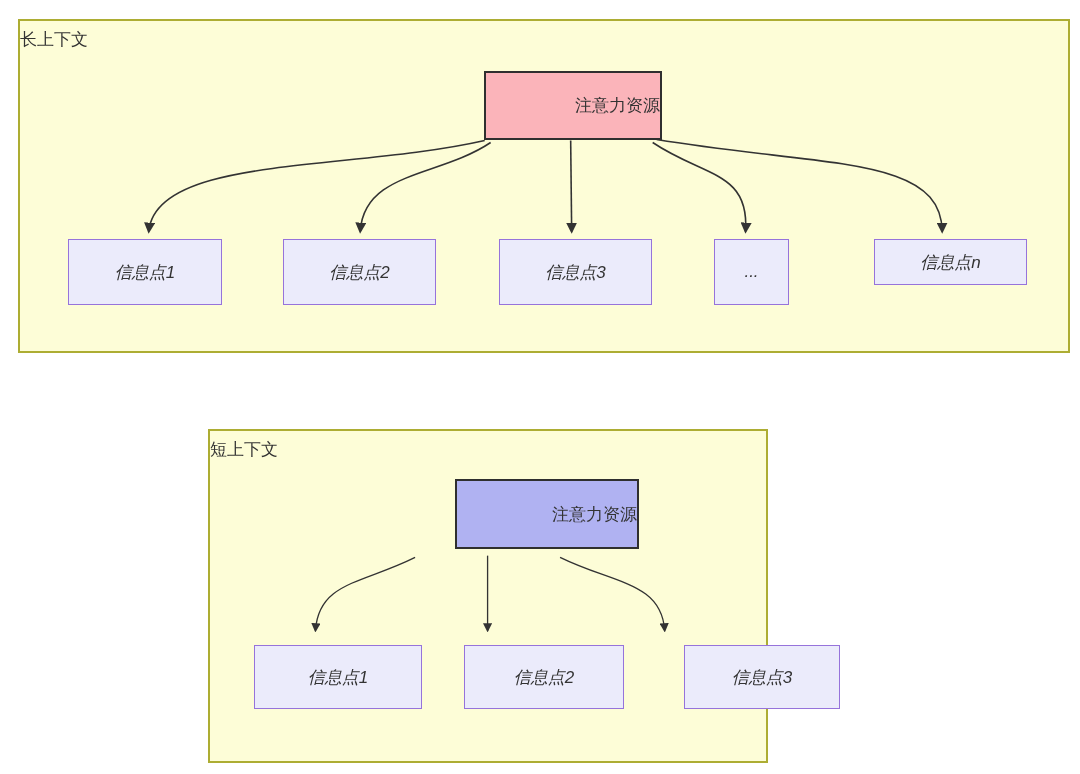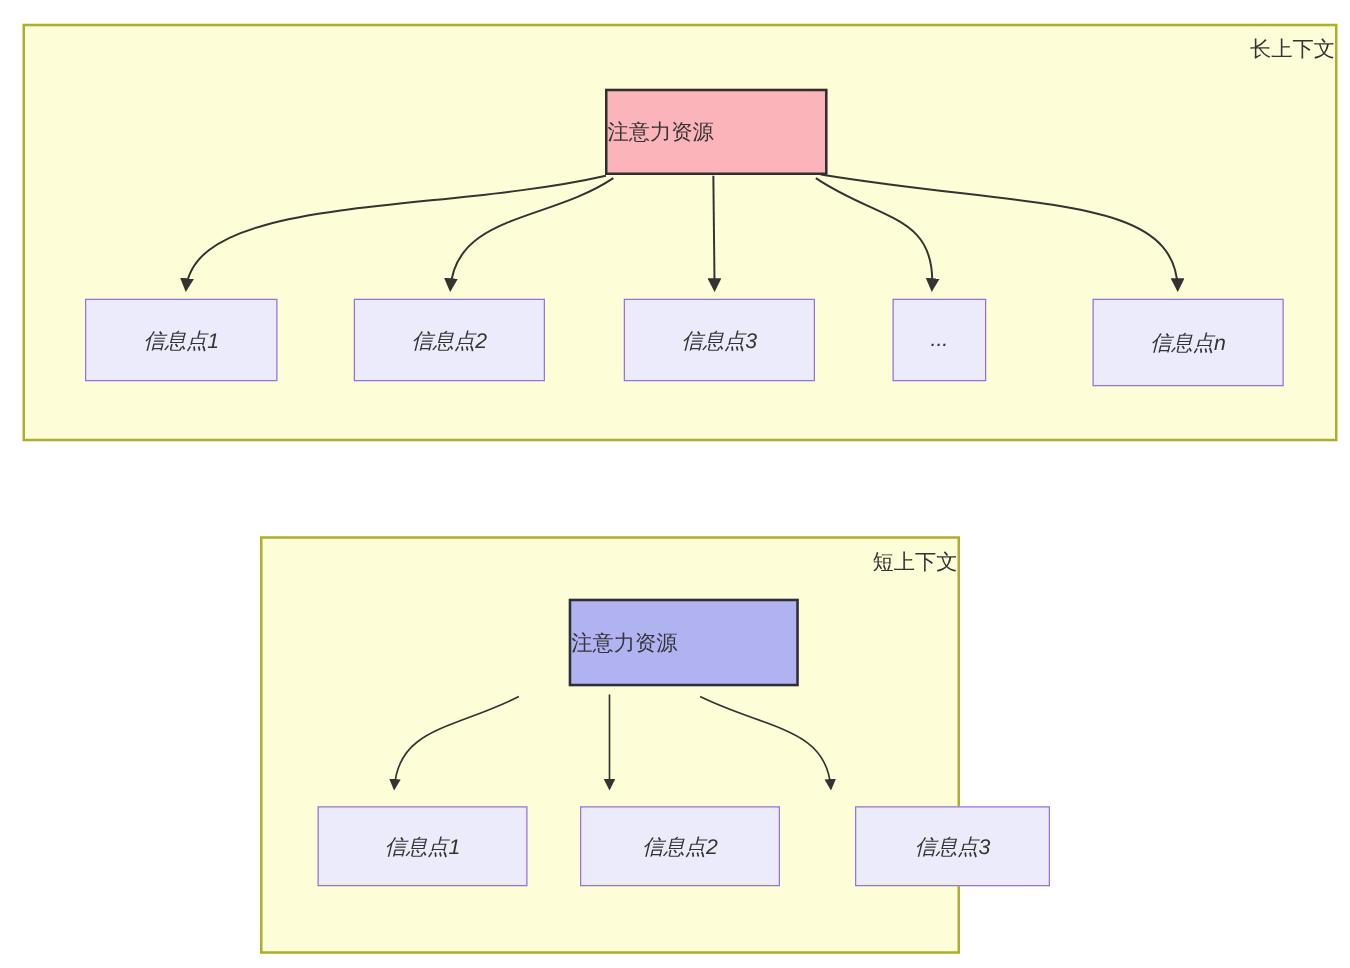--- a/index.html
+++ b/index.html
@@ -21,27 +21,27 @@
     color:var(--text);
   }
   .canvas{position:absolute;left:0;top:0;width:1080px;height:774px;}
   .panel{
     position:absolute;
     background:var(--panel-bg);
     border:2px solid var(--panel-border);
   }
   .panel-title{
     position:absolute;left:0;right:0;top:7px;
-    text-align:right;font-size:17px;color:var(--text);
+    text-align:left;font-size:17px;color:var(--text);
   }
   .arrows{position:absolute;left:0;top:0;width:100%;height:100%;pointer-events:none;}
   .attn{
     position:absolute;
     border:2.5px solid var(--dark-border);
-    display:flex;align-items:center;justify-content:flex-start;
+    display:flex;align-items:center;justify-content:flex-end;
     font-size:17px;color:var(--text);
   }
   .attn-long{background:var(--attention-long-fill);}
   .attn-short{background:var(--attention-short-fill);}
   .node{
     position:absolute;
     background:var(--node-fill);
     border:1.5px solid var(--node-border);
     display:flex;align-items:center;justify-content:center;
     font-size:17px;color:var(--text);font-style:italic;
@@ -71,21 +71,21 @@
     </svg>
 
     <div class="attn attn-long" style="left:464px;top:50px;width:178px;height:69px;">
       <span>注意力资源</span>
     </div>
 
     <div class="node" style="left:48px;top:218px;width:154px;height:66px;">信息点1</div>
     <div class="node" style="left:263px;top:218px;width:153px;height:66px;">信息点2</div>
     <div class="node" style="left:479px;top:218px;width:153px;height:66px;">信息点3</div>
     <div class="node" style="left:694px;top:218px;width:75px;height:66px;">...</div>
-    <div class="node" style="left:854px;top:218px;width:153px;height:70px;">信息点n</div>
+    <div class="node" style="left:854px;top:218px;width:153px;height:46px;">信息点n</div>
   </section>
 
   <section class="panel" style="left:208px;top:429px;width:560px;height:334px;">
     <div class="panel-title">短上下文</div>
 
     <svg class="arrows" viewBox="0 0 675 334">
       <defs>
         <marker id="ah2" viewBox="0 0 10 10" refX="8" refY="5" markerWidth="7" markerHeight="7" orient="auto-start-reverse">
           <path d="M0,0 L10,5 L0,10 z" style="fill:var(--arrow);"></path>
         </marker>

